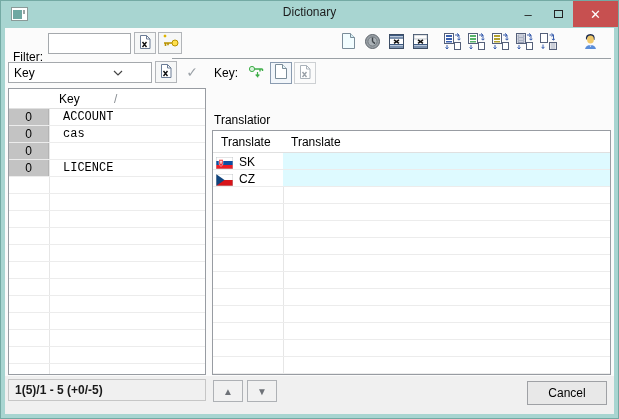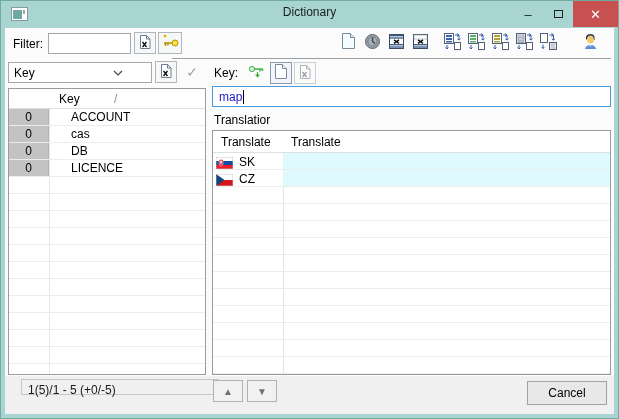--- a/index.html
+++ b/index.html
@@ -25,21 +25,21 @@
   .ctrl.close { width:45px; background:var(--close_button,#c75050); color:#fff; font-size:13px; }
 
   
   .content { position:absolute; left:4px; right:4px; top:27px; bottom:4px; background:#fbfbfb; }
 
   .toolbar-line { position:absolute; left:167px; right:3px; top:30px; height:1px; background:#9aa0a5; }
 
   .label { color:#000; }
 
   
-  .filter-label { position:absolute; left:8px; top:9px; }
+  .filter-label { position:absolute; left:8px; top:22px; }
   .filter-input { position:absolute; left:43px; top:5px; width:83px; height:21px;
     border:1px solid #a5a9ad; background:#fff; font:inherit; padding:0 4px; }
   .tbtn { position:absolute; top:4px; width:22px; height:22px; background:#f6f7f7;
     border:1px solid #b2b5b9; display:flex; align-items:center; justify-content:center; }
   .flat { position:absolute; top:4px; width:22px; height:22px; display:flex; align-items:center; justify-content:center; background:transparent; border:none; }
   .right-icons { position:absolute; right:13px; top:3px; display:flex; align-items:center; }
   .right-icons .ic { width:22px; height:23px; display:flex; align-items:center; justify-content:center; margin-left:2px; }
   .gap8 { width:8px; } .gap16 { width:18px; }
 
   
@@ -53,24 +53,24 @@
   .lefttable { position:absolute; left:3px; top:60px; width:198px; height:287px;
     background:#fff; border:1px solid #989ca2; overflow:hidden; }
   .lhead { position:relative; height:20px; border-bottom:1px solid #e0e0e0; }
   .lhead .h-key { position:absolute; left:50px; top:3px; }
   .lhead .h-sort { position:absolute; left:105px; top:3px; color:#8a8f94; }
   .lbody { position:relative; height:266px; }
   .lbody .vline { position:absolute; left:40px; top:0; bottom:0; width:1px; background:#e6e6e6; }
   .lrow { position:relative; height:17px; border-bottom:1px solid #ececec; display:flex; }
   .lc0 { width:40px; text-align:center; line-height:16px; }
   .lc0.filled { background:#c3c3c3; border-right:1px solid #b4b4b4; }
-  .lc1 { flex:1; padding-left:22px; line-height:16px; }
-
-  .statusbox { position:absolute; left:16px; top:351px; width:198px; height:16px;
-    background:#f0f0f0; border:1px solid #c6c6c6; line-height:20px; padding-left:6px; color:#1a1a1a; }
+  .lc1 { flex:1; padding-left:14px; line-height:16px;font-family:Liberation Mono, monospace; }
+
+  .statusbox { position:absolute; left:3px; top:351px; width:198px; height:22px;
+    background:#f0f0f0; border:1px solid #c6c6c6; line-height:20px; padding-left:6px; color:#1a1a1a;font-weight:bold; }
 
   
   .bottomstrip { position:absolute; left:0; right:0; top:348px; bottom:0; background:#f0f0f0; }
 
   
   .key-label { position:absolute; left:209px; top:38px; }
   .kbtn { position:absolute; top:34px; width:22px; height:22px; display:flex; align-items:center; justify-content:center; }
   .kbtn.selected { background:#f2f6fa; border:1px solid #8a9bb0; }
   .kbtn.disabled { background:#fbfbfb; border:1px solid #cdd0d3; }
   .key-field { position:absolute; left:207px; top:58px; width:399px; height:21px;
@@ -273,21 +273,20 @@
       <div class="lrow">
             <div class="lc0 filled">0</div>
             <div class="lc1">ACCOUNT</div>
           </div>
           <div class="lrow">
             <div class="lc0 filled">0</div>
             <div class="lc1">cas</div>
           </div>
           <div class="lrow">
             <div class="lc0 filled">0</div>
-            <div class="lc1">DB</div>
           </div>
           <div class="lrow">
             <div class="lc0 filled">0</div>
             <div class="lc1">LICENCE</div>
           </div>
           <div class="lrow">
             <div class="lc0"></div>
             <div class="lc1"></div>
           </div>
           <div class="lrow">
@@ -361,24 +360,20 @@
     <div class="kbtn disabled" style="left:289px;">
       <span>
         <svg width="14" height="16" viewBox="0 0 14 16">
             <path d="M2.5 1.5 h6 l3.5 3.5 v9.5 h-9.5 z" fill="#fff" stroke="#aab2ba"></path>
             <path d="M8.5 1.5 v3.5 h3.5" fill="none" stroke="#aab2ba"></path>
             <path d="M4.5 8 l4 5 M8.5 8 l-4 5" stroke="#9aa1a8" stroke-width="1.4"></path>
           </svg>
       </span>
     </div>
 
-    <div class="key-field">
-      <span class="val">map</span>
-        <span class="caret"></span>
-    </div>
 
     <span class="trans-label label">Translatior</span>
 
     <div class="righttable">
       <div class="rhead">
         <span class="h-lang">Translate</span>
         <span class="h-tr">Translate</span>
       </div>
       <div class="rbody" id="right-tbody">
         <div class="vline"></div>

